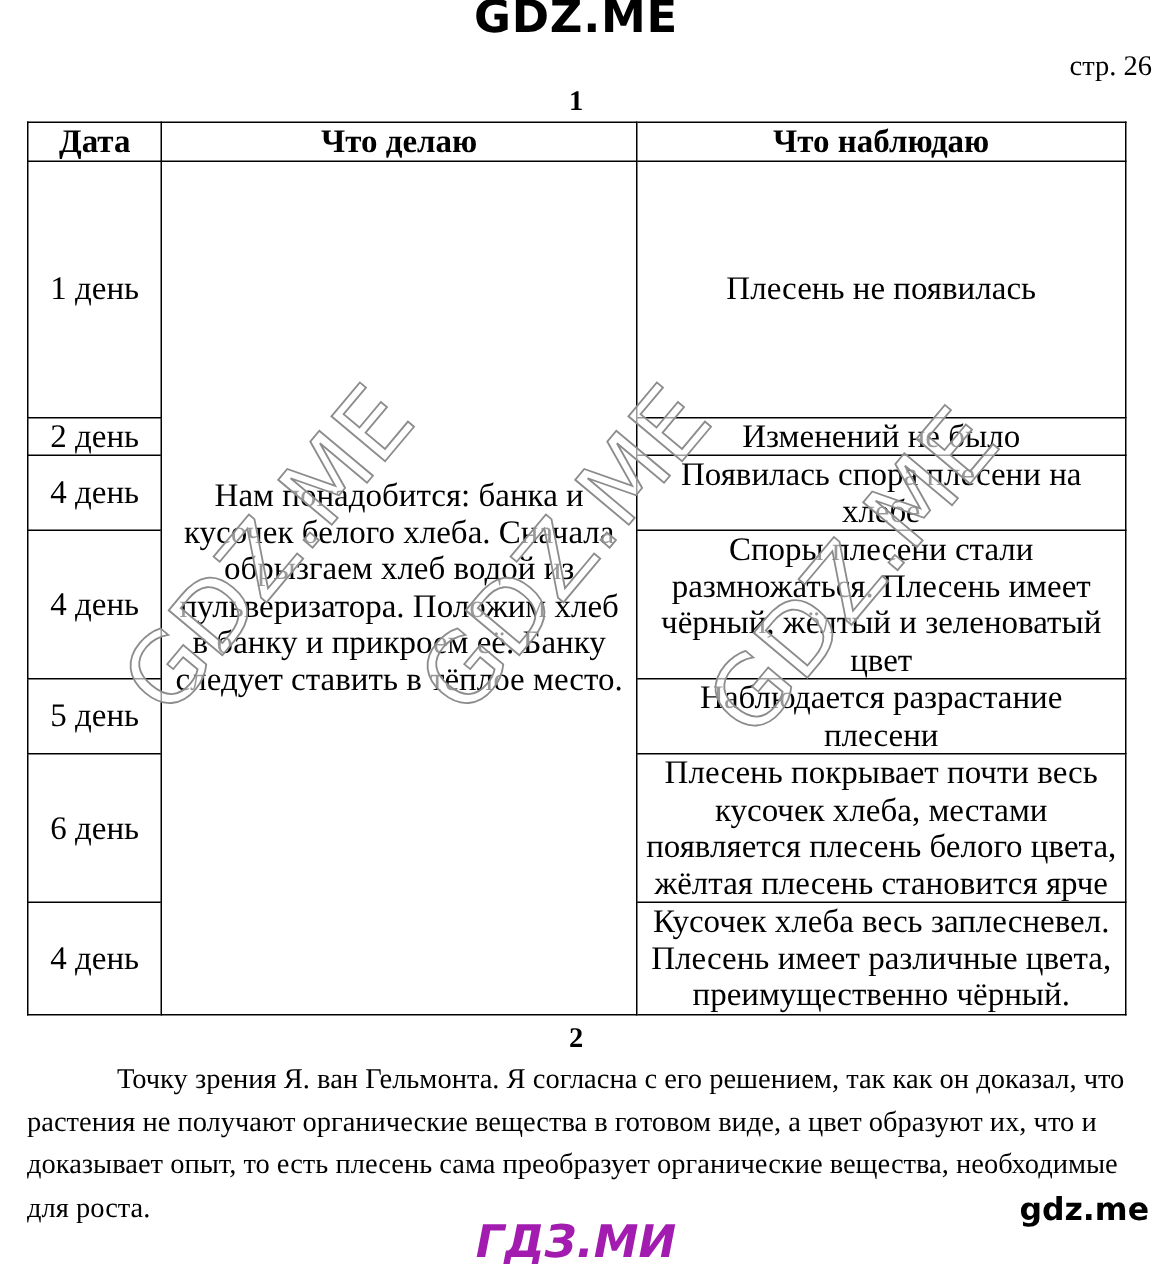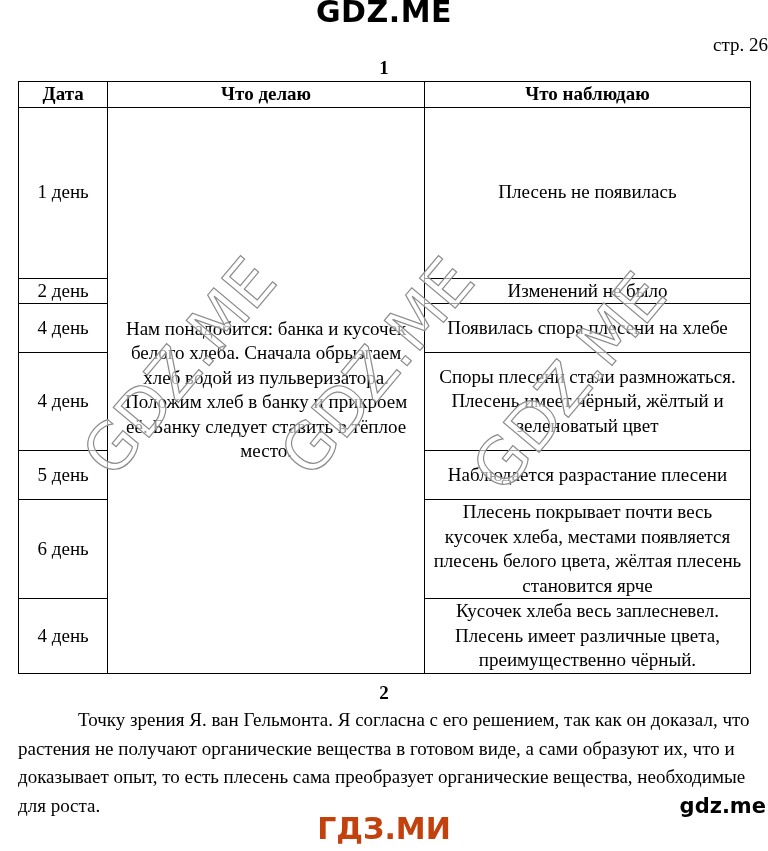--- a/index.html
+++ b/index.html
@@ -17,21 +17,21 @@
       position: absolute; left: 0; top: 34px; width: 768px; text-align: right;
       font-size: 19px;
     }
     .task-num {
       position: absolute; left: 0; top: 57px; width: 768px; text-align: center;
       font-size: 19px; font-weight: bold;
     }
     table.log {
       position: absolute; left: 18px; top: 81px;
       border-collapse: collapse; table-layout: fixed;
-      width: 733px; font-size: 19px; line-height: 24.5px;
+      width: 733px; font-size: 22px; line-height: 24.5px;
     }
     table.log td, table.log th {
       border: 1.5px solid #000; padding: 0 4px; text-align: center;
       vertical-align: middle;
     }
     table.log th { font-weight: bold; height: 24px; }
     .col-date { width: 86px; }
     .col-do { width: 305px; }
     .col-obs { width: 314px; }
     td.do-cell { vertical-align: top; padding-top: 1px; }
@@ -124,16 +124,16 @@
       <td>Кусочек хлеба весь заплесневел. Плесень имеет различные цвета, преимущественно чёрный.</td>
     </tr>
   </tbody>
 </table>
 
 <div class="wm" style="left:50px; top:330px;">GDZ.ME</div>
 <div class="wm" style="left:248px; top:330px;">GDZ.ME</div>
 <div class="wm" style="left:440px; top:345px;">GDZ.ME</div>
 
 <div class="task2-num">2</div>
-<div class="answer"><span class="indent"></span><span>Точку зрения Я. ван Гельмонта. Я согласна с его решением, так как он доказал, что растения не получают органические вещества в готовом виде, а сами образуют их, что и доказывает опыт, то есть плесень сама преобразует органические вещества, необходимые для роста.</span></div>
+<div class="answer"><span class="indent"></span><span>Точку зрения Я. ван Гельмонта. Я согласна с его решением, так как он доказал, что растения не получают органические вещества в готовом виде, а цвет образуют их, что и доказывает опыт, то есть плесень сама преобразует органические вещества, необходимые для роста.</span></div>
 
 <div class="brand-small">gdz.me</div>
-<div class="brand-blue" style="color: #c2410c;">ГДЗ.МИ</div>
+<div class="brand-blue" style="color: #a21caf; font-style: italic;">ГДЗ.МИ</div>
 
 </body></html>

